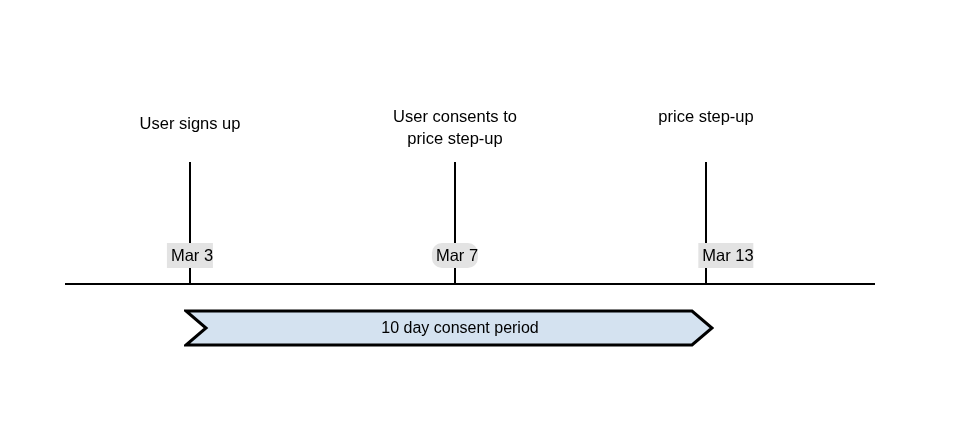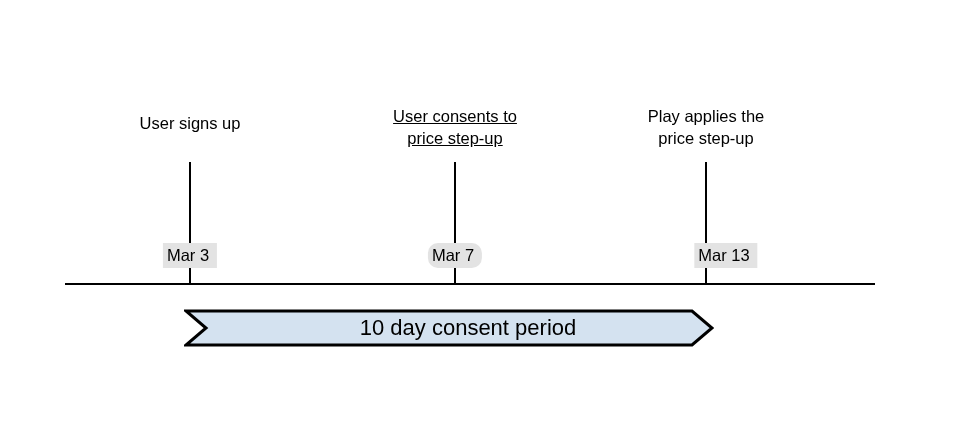--- a/index.html
+++ b/index.html
@@ -52,40 +52,40 @@
   }
   .datechip {
     position: absolute;
     left: 0;
     transform: translateX(-50%);
     white-space: nowrap;
     background: #e3e3e3;
     color: #000000;
     font-size: 16.5px;
     line-height: 20px;
-    padding: 2px 8px 3px 4px;
+    padding: 2px 0 3px 4px;
   }
 
   
   .banner {
     position: absolute;
   }
   .banner svg {
     display: block;
   }
   .banner-label {
     position: absolute;
     top: 0;
-    left: 16px;
+    left: 8px;
     width: 100%;
     height: 100%;
     display: flex;
     align-items: center;
     justify-content: center;
-    font-size: 22px;
+    font-size: 16px;
     color: #000000;
     white-space: nowrap;
     padding-left: 6px;
     box-sizing: border-box;
     pointer-events: none;
   }
 </style>
 </head>
 <body>
 
@@ -95,31 +95,30 @@
 
   <div class="milestone" style="left:190px;">
     <div class="caption" style="top:112px;">
       <span>User signs up</span>
     </div>
     <div class="stem" style="top:162px; height:122px;"></div>
     <div class="datechip" style="top:243px;">Mar 3</div>
   </div>
 
   <div class="milestone" style="left:455px;">
-    <div class="caption" style="top:105px;text-decoration:underline;">
+    <div class="caption" style="top:105px;">
       <div>User consents to</div>
       <div>price step-up</div>
     </div>
     <div class="stem" style="top:162px; height:122px;"></div>
     <div class="datechip" style="top:243px;border-radius:10px;">Mar 7</div>
   </div>
 
   <div class="milestone" style="left:706px;">
     <div class="caption" style="top:105px;">
-      <div>Play applies the</div>
       <div>price step-up</div>
     </div>
     <div class="stem" style="top:162px; height:122px;"></div>
     <div class="datechip" style="top:243px;margin-left:20px;">Mar 13</div>
   </div>
 
   <div class="banner" style="left:184px; top:308px; width:530px; height:40px;">
     <svg width="530" height="40" viewBox="0 0 530 40">
       <polygon points="2,3 508,3 528,20 508,37 2,37 22,20" fill="#d4e2f0" stroke="#000000" stroke-width="3" stroke-linejoin="miter"></polygon>
     </svg>

